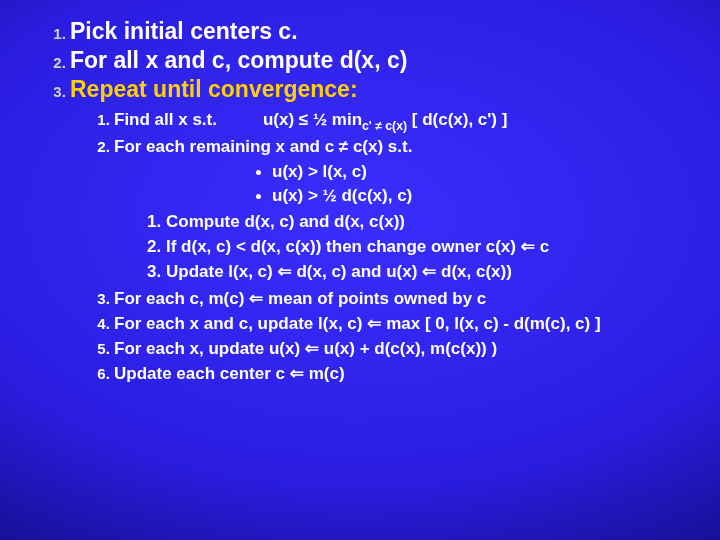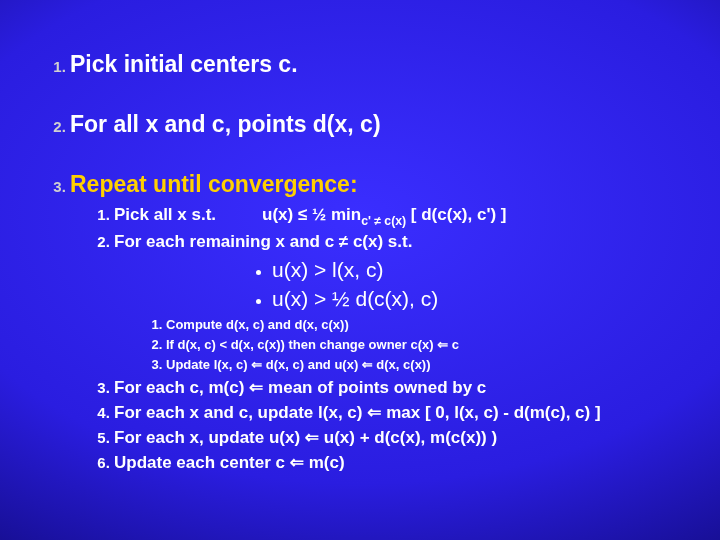--- a/index.html
+++ b/index.html
@@ -21,21 +21,20 @@
   ol.top {
     list-style: decimal;
     padding-left: 44px;
     margin: 0;
     font-size: 23px;
     font-weight: 700;
     color: #fff;
   }
   ol.top > li {
     margin-bottom: 2px;
-    margin-top: 33px;
   }
   ol.top > li::marker {
     font-size: 15px;
     font-weight: 700;
     color: #d0d0d0;
   }
   ol.sub {
     list-style: decimal;
     padding-left: 44px;
     margin: 6px 0 8px 0;
@@ -49,33 +48,33 @@
   }
   ol.sub > li::marker {
     font-size: 15px;
     font-weight: 700;
     color: #fff;
   }
   ol.subsub {
     list-style: decimal;
     padding-left: 52px;
     margin: 4px 0 4px 0;
-    font-size: 13px;
+    font-size: 17px;
     font-weight: 700;
   }
   ol.subsub > li {
     margin-bottom: 2px;
     line-height: 1.35;
   }
   ul.disc {
     list-style: disc;
     padding-left: 158px;
     margin: 2px 0 2px 0;
-    font-size: 21px;
-    font-weight: 400;
+    font-size: 17px;
+    font-weight: 700;
   }
   ul.disc > li {
     margin-bottom: 2px;
     line-height: 1.3;
   }
   ul.disc > li::marker {
     font-size: 15px;
   }
   .arrow {
     font-family: 'Arial Unicode MS', Arial, sans-serif;
@@ -97,28 +96,28 @@
 
 <div class="content">
 
 <ol class="top">
 
   <li>
     <span>Pick initial centers c.</span>
   </li>
 
   <li>
-    <span>For all x and c, points d(x, c)</span>
+    <span>For all x and c, compute d(x, c)</span>
   </li>
 
   <li>
     <span class="repeat-title">Repeat until convergence:</span>
     <ol class="sub">
       <li>
-        <span>Pick all x s.t.</span><span class="inline-gap"></span>u(x) ≤ ½ min<span class="subsc">c' </span><span class="subsc">≠ c(x)</span> [ d(c(x), c') ]
+        <span>Find all x s.t.</span><span class="inline-gap"></span>u(x) ≤ ½ min<span class="subsc">c' </span><span class="subsc">≠ c(x)</span> [ d(c(x), c') ]
       </li>
       <li>
         For each remaining x and c ≠ c(x) s.t.
         <ul class="disc">
           <li>u(x) &gt; l(x, c)</li>
           <li>u(x) &gt; ½ d(c(x), c)</li>
         </ul>
         <ol class="subsub">
           <li>Compute d(x, c) and d(x, c(x))</li>
           <li>If d(x, c) &lt; d(x, c(x)) then change owner c(x) <span class="arrow">⇐</span> c</li>

